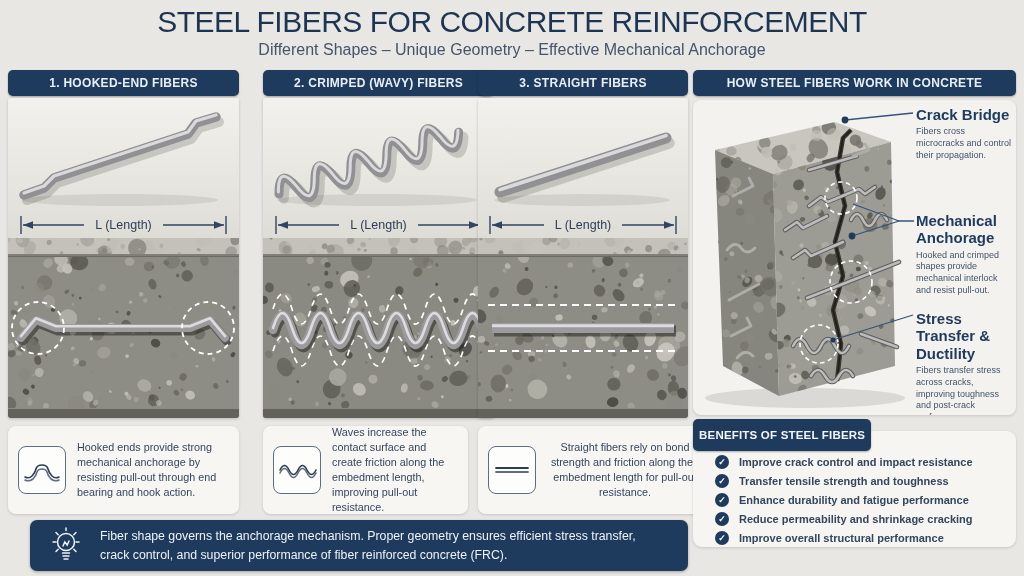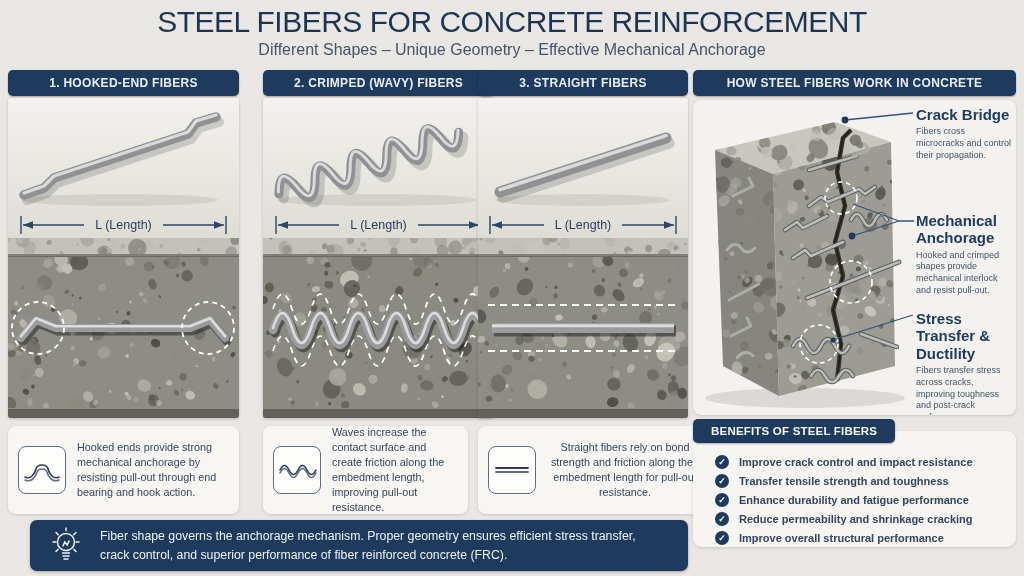--- a/index.html
+++ b/index.html
@@ -24,23 +24,23 @@
         padding:0 10px;gap:11px;box-sizing:border-box;}
   .icon-box{width:46px;height:46px;min-width:46px;background:#fdfdfc;border:1.5px solid #5c6e86;
             border-radius:8px;display:flex;align-items:center;justify-content:center;}
   .desc p{font-size:10.8px;color:#334660;line-height:1.38;margin:0;}
   
   .rp-panel{position:absolute;left:0;top:30px;width:323px;height:315px;background:#f3f2ee;
             border-radius:8px;box-shadow:0 1px 3px rgba(0,0,0,.15);overflow:hidden;}
   .ann{position:absolute;width:97px;left:223px;}
   .ann h4{font-size:15px;color:#1d3a5f;margin:0 0 3px;line-height:1.15;}
   .ann p{font-size:9px;color:#42536b;line-height:1.32;margin:0;}
-  .benefits-tag{position:absolute;left:693px;top:419px;height:24px;background:#1e3a5c;
+  .benefits-tag{position:absolute;left:693px;top:419px;height:32px;background:#1e3a5c;
                 border-radius:5px;color:#f2f6fa;font-weight:bold;font-size:11.5px;
-                display:flex;align-items:center;padding:0 18px;z-index:3;
+                display:flex;align-items:center;padding:0 6px;z-index:3;
                 box-shadow:0 1px 2px rgba(0,0,0,.3);letter-spacing:.2px;}
   .benefits-panel{position:absolute;left:693px;top:431px;width:323px;height:116px;
                   background:#f6f5f1;border-radius:9px;box-shadow:0 1px 3px rgba(0,0,0,.15);
                   box-sizing:border-box;padding:21px 0 0 22px;}
   .benefit{display:flex;align-items:center;gap:10px;height:19px;}
   .check{width:14px;height:14px;min-width:14px;border-radius:50%;background:#1e3a5c;color:#fff;
          font-size:9px;display:flex;align-items:center;justify-content:center;font-weight:bold;}
   .benefit span.b-txt{font-size:11px;color:#33465e;font-weight:bold;}
   
   .footer{position:absolute;left:30px;top:520px;width:658px;height:51px;background:#1e3a5c;

